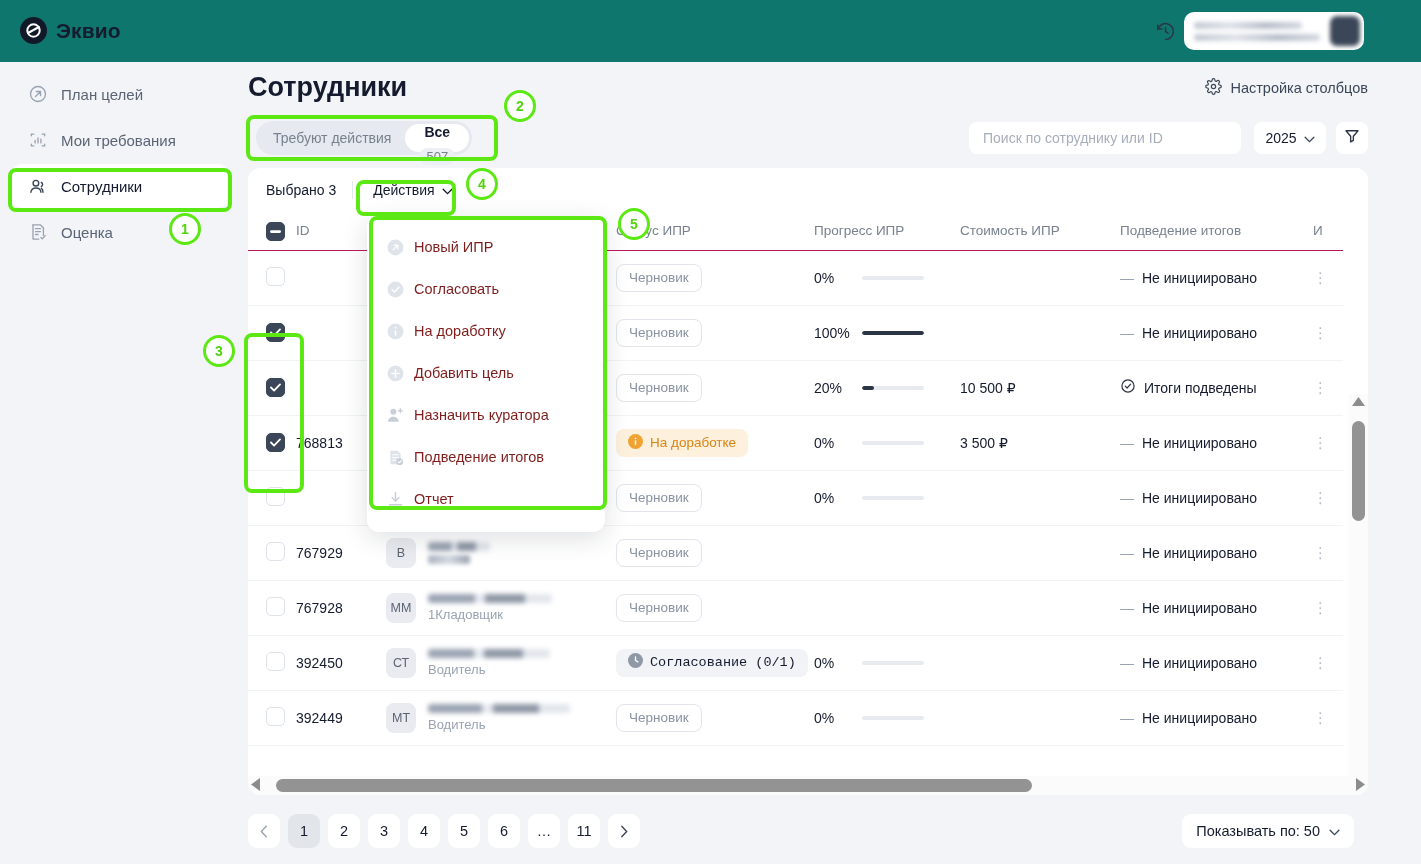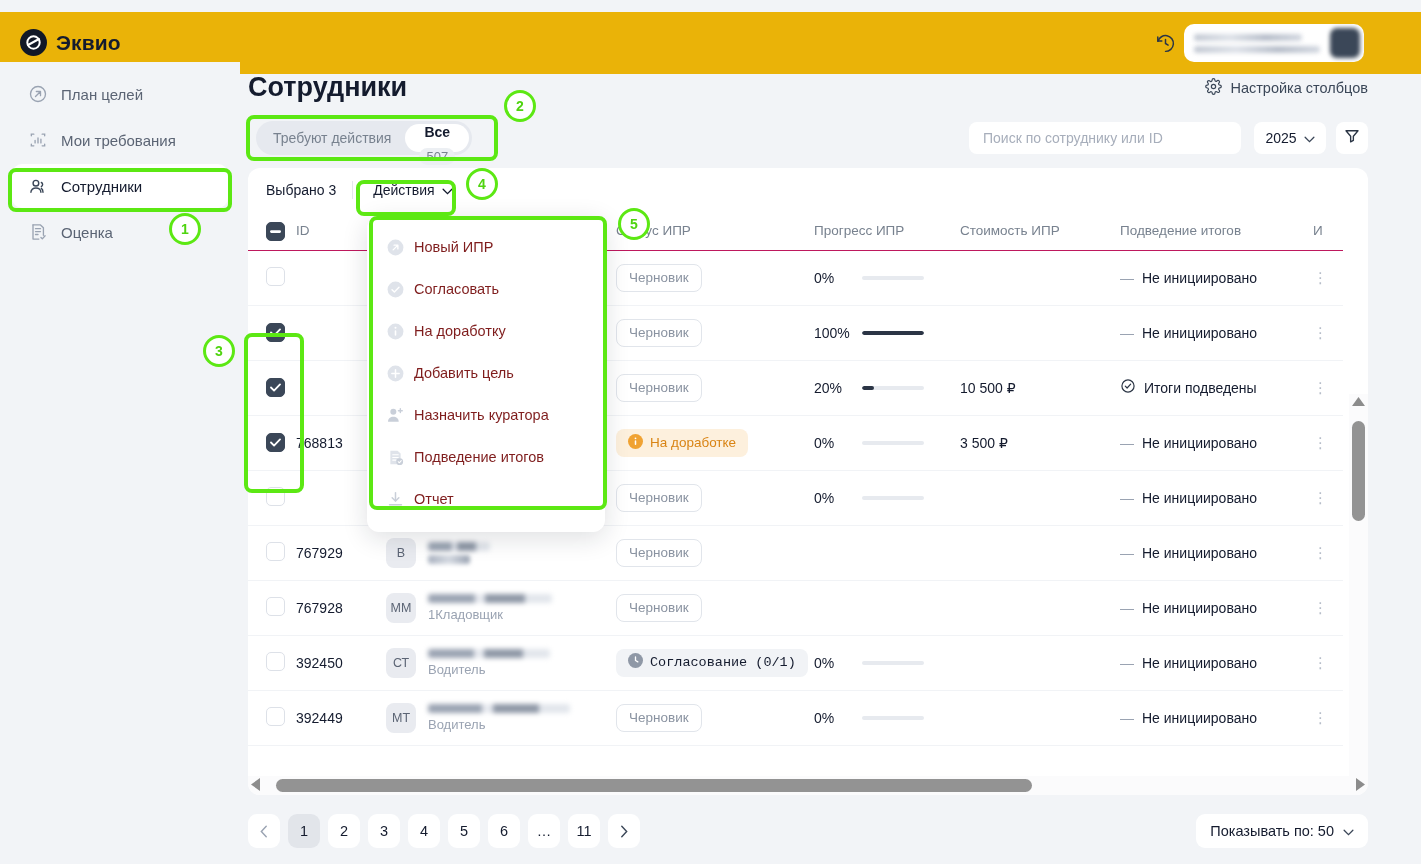--- a/index.html
+++ b/index.html
@@ -6,22 +6,22 @@
   html, body {
     width: 1421px; height: 864px;
     font-family: "Liberation Sans", "DejaVu Sans", sans-serif;
     background: #f2f4f7;
     overflow: hidden;
   }
   #root { position: relative; width: 1421px; height: 864px; }
 
   
   .topbar {
-    position: absolute; top: 12px; left: 0; width: 1421px; height: 62px;
-    background: #eab308;
+    position: absolute; top: 0; left: 0; width: 1421px; height: 62px;
+    background: #0f766e;
   }
   .logo-wrap {
     position: absolute; left: 20px; top: 17px;
     display: flex; align-items: center; gap: 9px;
   }
   .logo-mark {
     width: 27px; height: 27px; border-radius: 50%;
     background: #111827; position: relative;
   }
   .logo-mark svg { position: absolute; left: 5px; top: 5px; }
@@ -232,21 +232,21 @@
     display: flex; align-items: center; gap: 8px;
   }
   .pg {
     width: 32px; height: 34px; border-radius: 9px; background: #fff;
     display: flex; align-items: center; justify-content: center;
     font-size: 14.5px; color: #141b2e; cursor: pointer;
   }
   .pg.active { background: #e2e5ea; }
   .pg.nav { color: #9aa3b2; }
   .perpage {
-    position: absolute; right: 53px; top: 814px;
+    position: absolute; right: 67px; top: 814px;
     height: 34px; background: #fff; border-radius: 9px;
     display: flex; align-items: center; gap: 9px; padding: 0 14px;
     font-size: 14.5px; color: #141b2e; cursor: pointer;
   }
 
   
   .anno-box {
     position: absolute; border: 4px solid #5ce813; border-radius: 8px;
     pointer-events: none; z-index: 60;
   }

